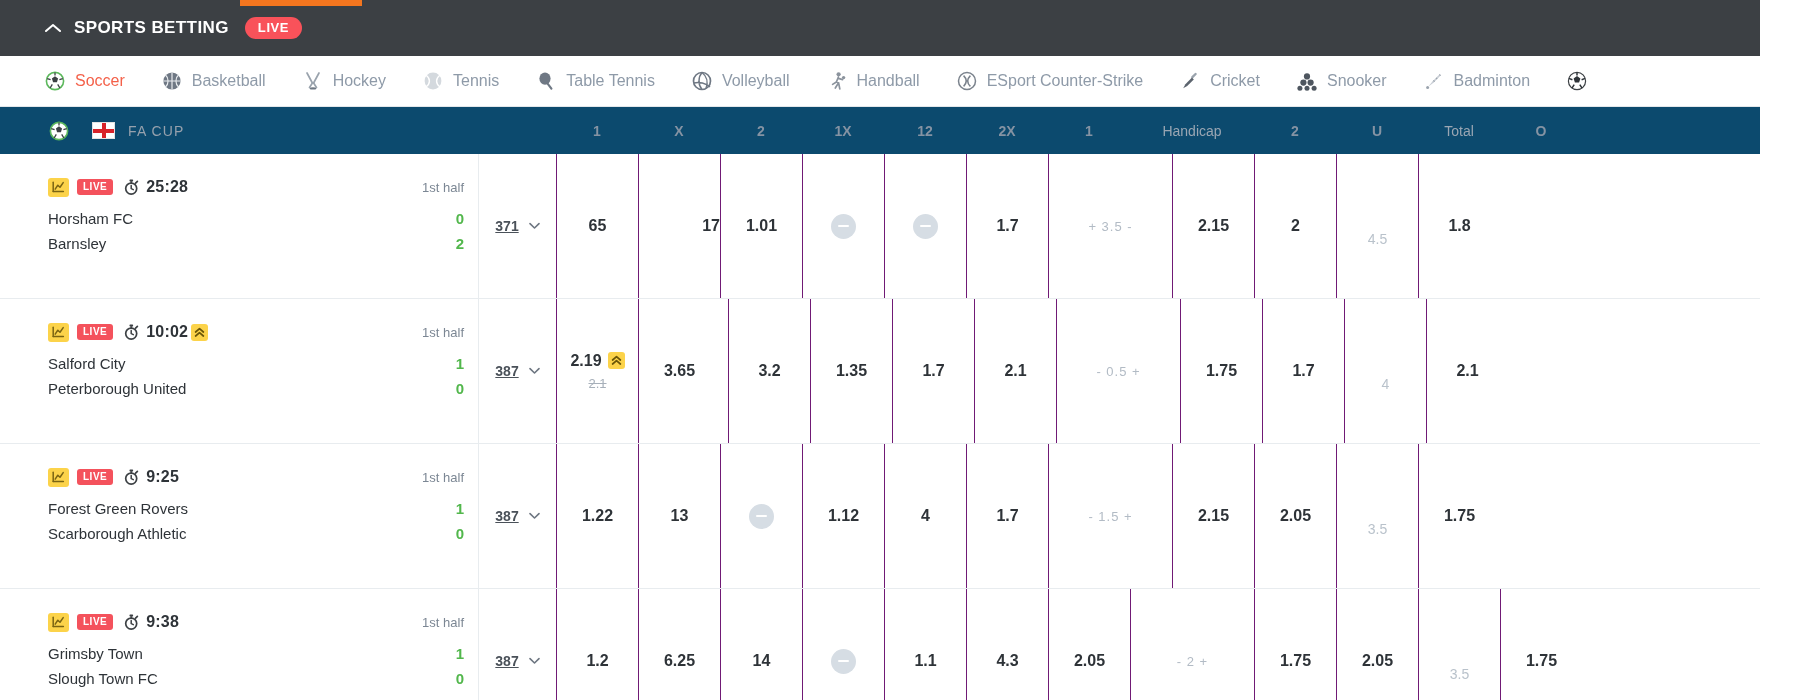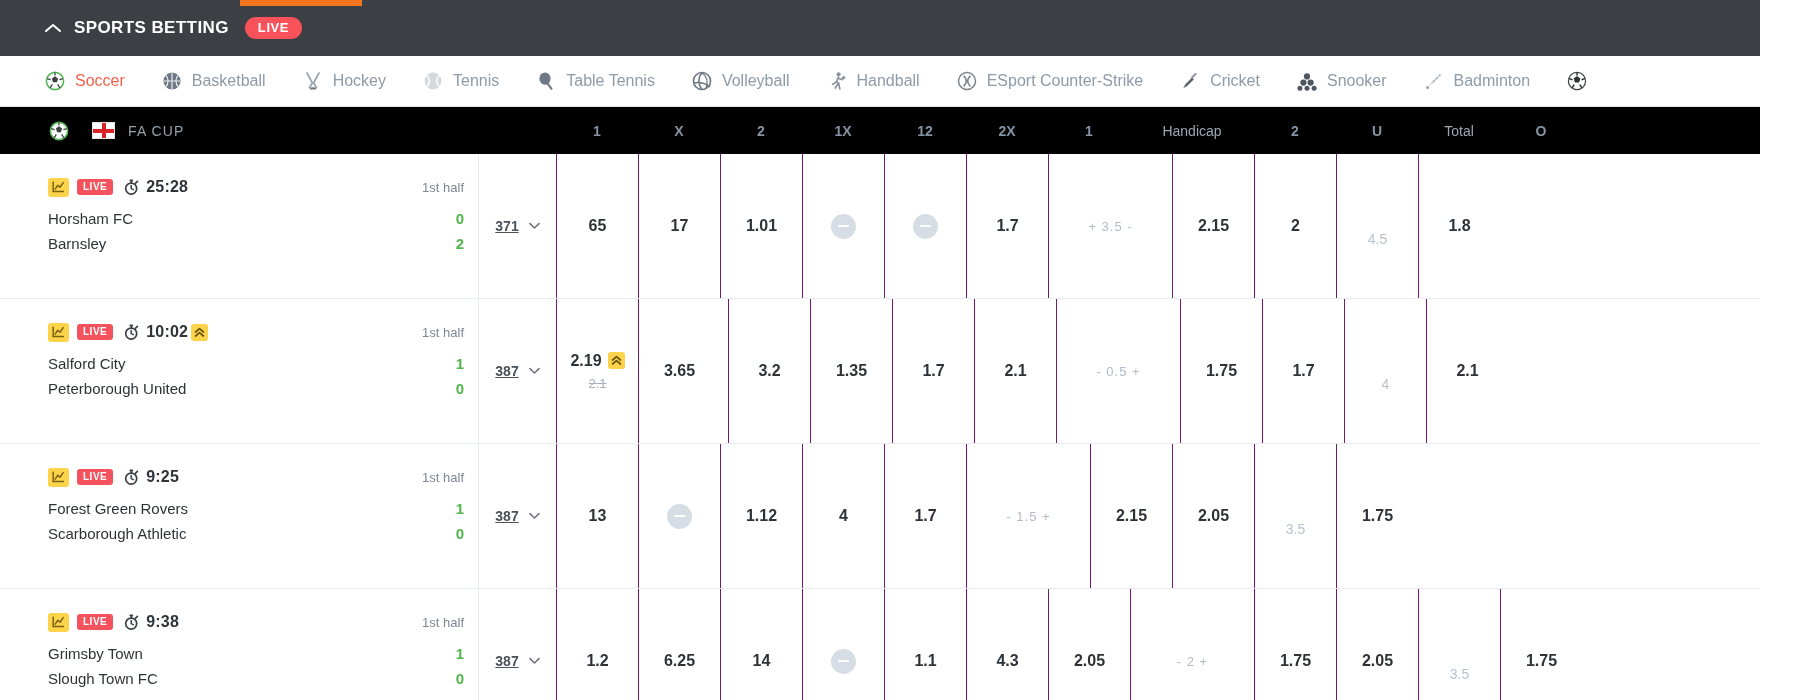--- a/index.html
+++ b/index.html
@@ -66,21 +66,21 @@
   }
   .sport-ico svg { display: block; }
   .sport-label {
     font-size: 16px; color: #8e9aa8; font-weight: normal;
   }
   .sport-tab.active .sport-label { color: #f4614a; }
 
   
   .league-head {
     width: 1760px; height: 47px;
-    background: #000000;
+    background: #0c4a6e;
     display: flex; align-items: center;
   }
   .league-left {
     width: 478px; height: 100%;
     display: flex; align-items: center;
     padding-left: 48px;
   }
   .flag-en {
     width: 23px; height: 17px; margin-left: 13px; margin-right: 13px;
     position: relative; background: #ffffff;
@@ -429,21 +429,21 @@
           <span class="m-count-num">371</span>
           <span>
             <svg class="chev-down" width="11" height="8" viewBox="0 0 11 8">
               <polyline points="1,1.6 5.5,6 10,1.6" fill="none" stroke="#6d7681" stroke-width="1.6" stroke-linecap="round" stroke-linejoin="round"></polyline>
             </svg>
           </span>
         </div>
         <div class="odds-cell" style="width: 82px; flex: 0 0 82px;">
           <span class="odds-val">65</span>
         </div>
-        <div class="odds-cell" style="width: 82px; flex: 0 0 82px;">
+        <div class="odds-cell" style="width: 82px; flex: 0 0 82px; align-items: flex-end;">
           <span class="odds-val">17</span>
         </div>
         <div class="odds-cell" style="width: 82px; flex: 0 0 82px;">
           <span class="odds-val">1.01</span>
         </div>
         <div class="odds-cell" style="width: 82px; flex: 0 0 82px;">
           <span class="odds-disabled-dot"></span>
         </div>
         <div class="odds-cell" style="width: 82px; flex: 0 0 82px;">
           <span class="odds-disabled-dot"></span>
@@ -587,20 +587,23 @@
         </div>
         <div class="m-count">
           <span class="m-count-num">387</span>
           <span>
             <svg class="chev-down" width="11" height="8" viewBox="0 0 11 8">
               <polyline points="1,1.6 5.5,6 10,1.6" fill="none" stroke="#6d7681" stroke-width="1.6" stroke-linecap="round" stroke-linejoin="round"></polyline>
             </svg>
           </span>
         </div>
         <div class="odds-cell" style="width: 82px; flex: 0 0 82px;">
+          <span class="odds-val">1.22</span>
+        </div>
+        <div class="odds-cell" style="width: 82px; flex: 0 0 82px;">
           <span class="odds-val">13</span>
         </div>
         <div class="odds-cell" style="width: 82px; flex: 0 0 82px;">
           <span class="odds-disabled-dot"></span>
         </div>
         <div class="odds-cell" style="width: 82px; flex: 0 0 82px;">
           <span class="odds-val">1.12</span>
         </div>
         <div class="odds-cell" style="width: 82px; flex: 0 0 82px;">
           <span class="odds-val">4</span>

